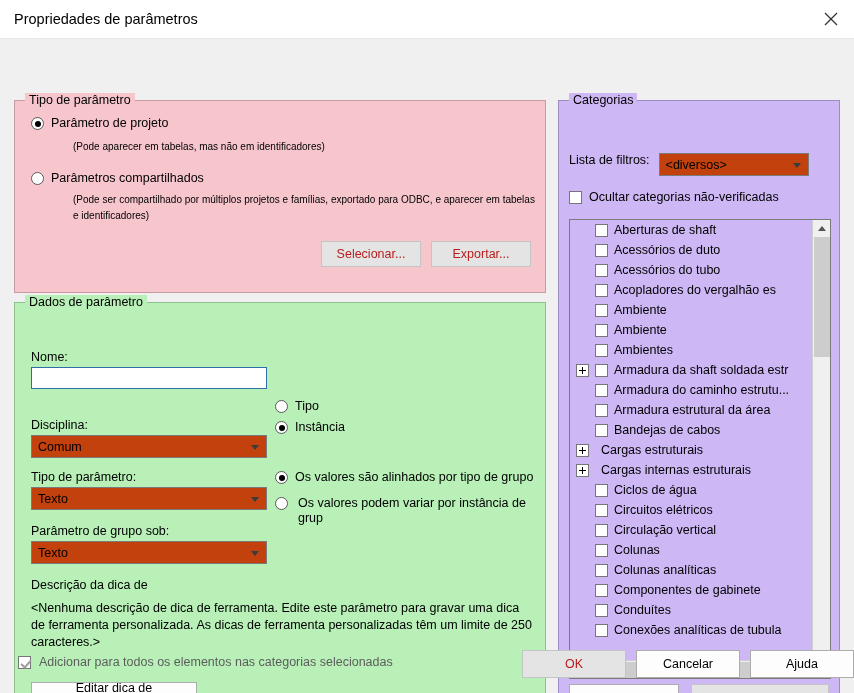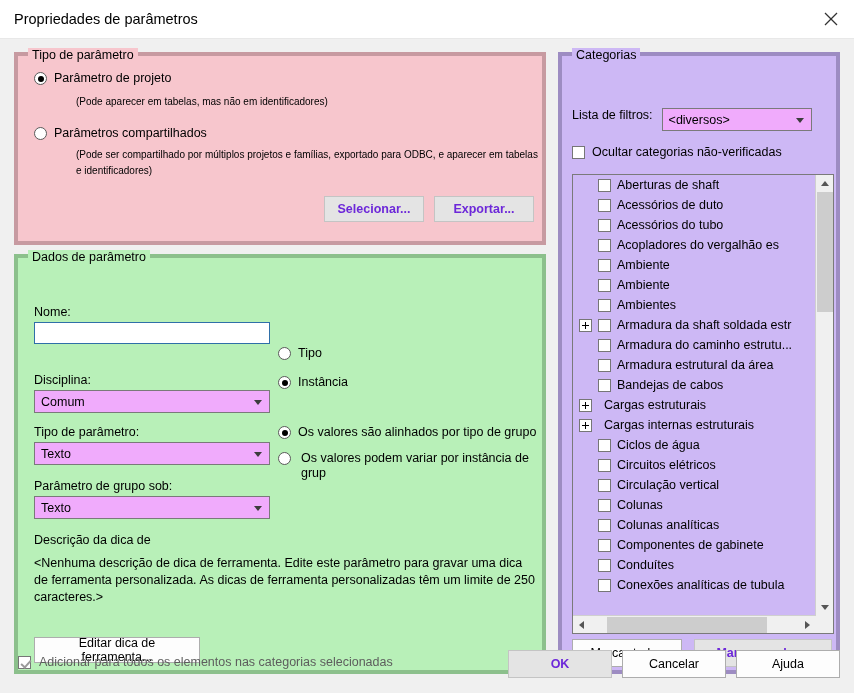--- a/index.html
+++ b/index.html
@@ -49,22 +49,23 @@
   .close-btn svg { display: block; }
   
   .body {
     flex: 1 1 auto;
     position: relative;
     padding: 0;
   }
   
   .group {
     position: absolute;
-    border: 4px solid #a21caf;
-    box-sizing: border-box;
+    border: 1px solid #a21caf;
+    box-sizing: border-box;
+    margin-top: 48px;
   }
   .group > .legend {
     position: absolute;
     top: -8px;
     left: 10px;
     padding: 0 4px;
     font-size: 12.5px;
     line-height: 14px;
     background: inherit;
   }
@@ -147,25 +148,24 @@
     color: #000;
     height: 26px;
     box-sizing: border-box;
     cursor: pointer;
     padding: 0 10px;
     display: inline-flex;
     align-items: center;
     justify-content: center;
   }
   .btn.disabled {
-    color: #6d28d9;
+    color: #b91c1c;
     background: #e4e4e4;
     border-color: #c4c4c4;
     cursor: default;
-    font-weight: bold;
   }
   .btn.white {
     background: #fdfdfd;
     border-color: #adadad;
   }
   
   .text-input {
     border: 1px solid #2f6fa8;
     background: #fff;
     height: 22px;
@@ -173,21 +173,21 @@
     padding: 0 4px;
     font-family: "Liberation Sans", sans-serif;
     font-size: 12.5px;
     outline: none;
     width: 100%;
   }
   .combo {
     position: relative;
     height: 23px;
     border: 1px solid #7a7a7a;
-    background: #f0abfc;
+    background: #c2410c;
     box-sizing: border-box;
     display: flex;
     align-items: center;
     padding: 0 22px 0 6px;
     font-size: 12.5px;
     cursor: pointer;
   }
   .combo .arrow {
     position: absolute;
     right: 7px;
@@ -312,21 +312,21 @@
   .footer-check {
     position: absolute;
     left: 18px; top: 20px;
     display: flex;
     align-items: flex-start;
     gap: 8px;
     color: #5d5d5d;
   }
   .footer-btns {
     position: absolute;
-    right: 14px; top: 15px;
+    right: 0; top: 15px;
     display: flex;
     gap: 10px;
   }
   .footer-btns .btn { width: 104px; height: 28px; }
 </style>
 </head>
 <body>
 
 <div class="dialog">
 
@@ -369,21 +369,21 @@
     </div>
 
     <div class="group" id="panel-dados">
       <span class="legend">Dados de parâmetro</span>
 
       <div style="position:absolute; left:16px; top:47px; width:236px;">
         <div class="field-label">Nome:</div>
         <input class="text-input" type="text" value="" placeholder="" style="">
       </div>
 
-      <div style="position:absolute; left:260px; top:88px;">
+      <div style="position:absolute; left:260px; top:96px;">
         <div class="radio-row">
           <span class="radio"></span>
           <span class="lbl">Tipo</span>
         </div>
       </div>
       <div style="position:absolute; left:260px; top:117px;">
         <div class="radio-row">
           <span class="radio checked"></span>
           <span class="lbl">Instância</span>
         </div>

